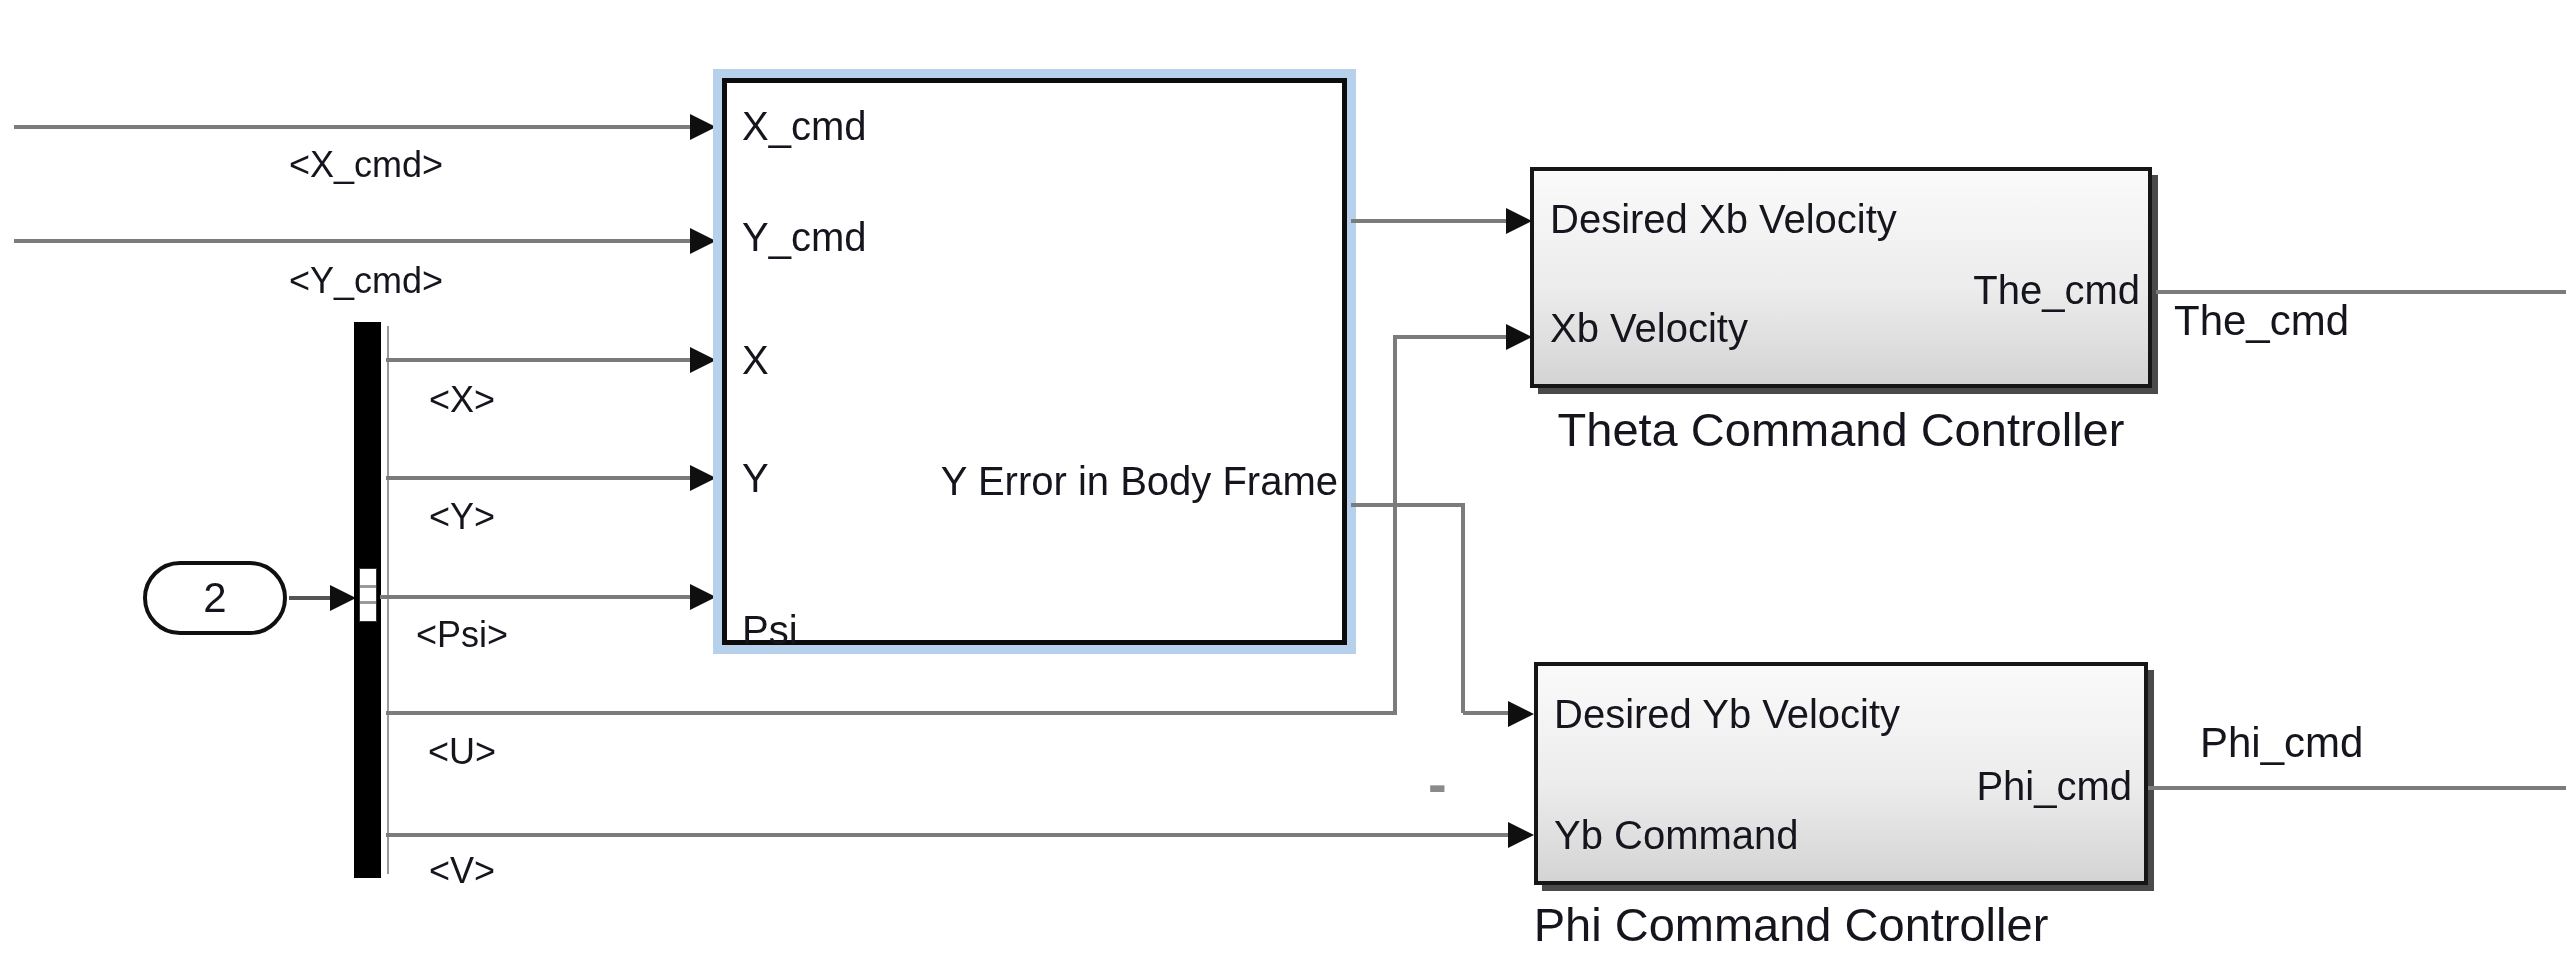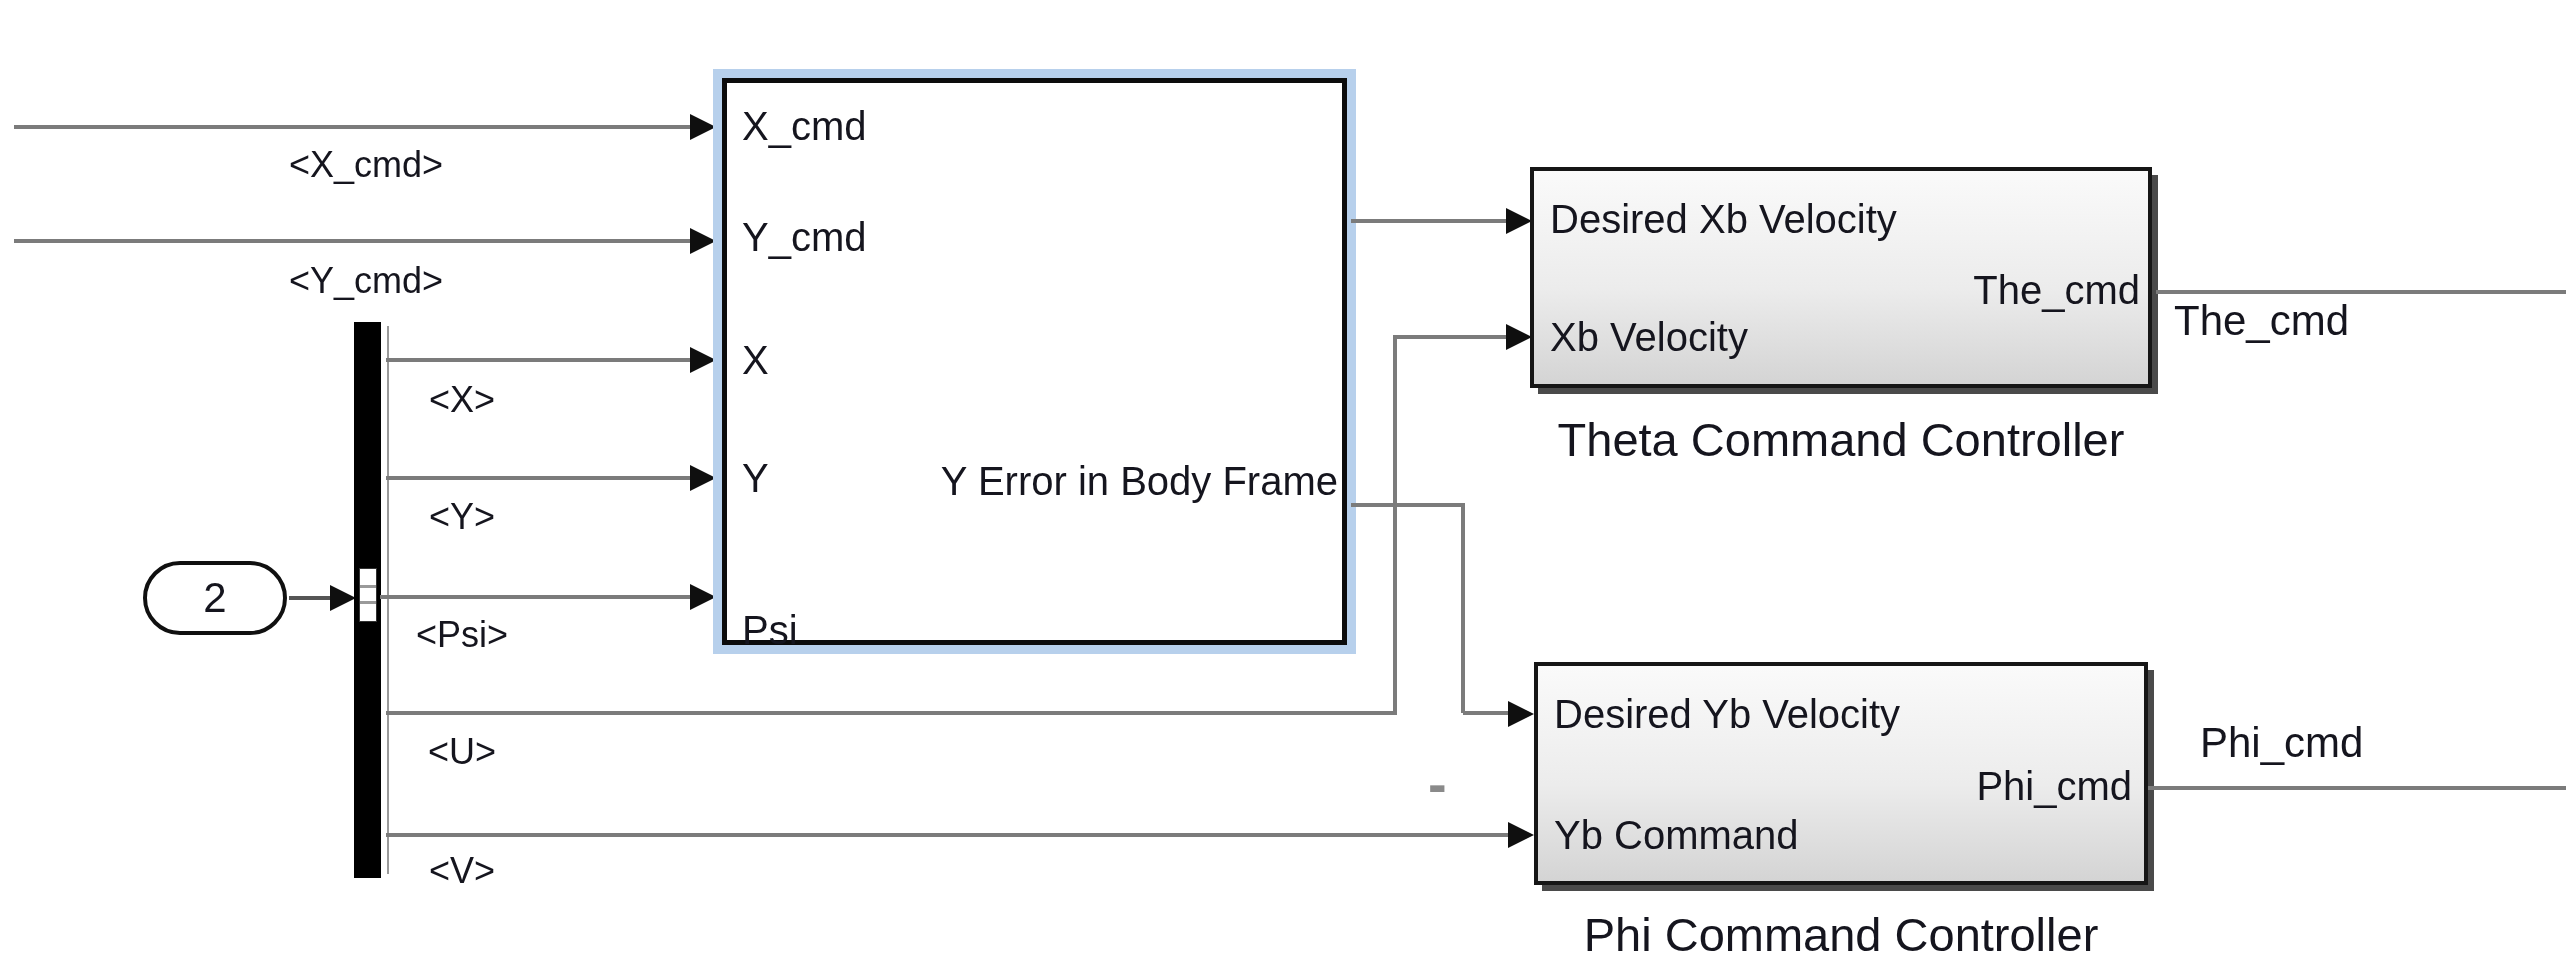--- a/index.html
+++ b/index.html
@@ -18,21 +18,21 @@
     border-top:13px solid transparent;
     border-bottom:13px solid transparent;
     border-left:26px solid #0f0f0f;
   }
   .lbl{
     position:absolute;color:#15151e;white-space:nowrap;line-height:1;
   }
   .sig{font-size:36px;width:160px;text-align:center;}
   .portlbl{font-size:40px;}
   .outlbl{font-size:40px;}
-  .caption{font-size:47px;text-align:center;margin-top:10px;}
+  .caption{font-size:47px;text-align:center;}
   .wirelbl{font-size:42px;}
   .block{position:absolute;box-sizing:border-box;}
   #error-block{
     left:722px;top:78px;width:625px;height:567px;
     background:#ffffff;border:5px solid #0c0c0c;
     box-shadow:0 0 0 9px #b7d0ec;
   }
   .ctrl{
     background:linear-gradient(180deg,#fafafa 0%,#ececec 55%,#d4d4d4 100%);
     border:4px solid #161616;
@@ -122,29 +122,29 @@
 
   <div class="wire h" style="left:1351px;top:503px;width:113px;"></div>
   <div class="wire v" style="left:1461px;top:503px;height:210px;"></div>
   <div class="wire h" style="left:1463px;top:711px;width:47px;"></div>
   <div class="arrow" style="left:1508px;top:701px;"></div>
 
   <div id="minus-annotation">-</div>
 
   <div class="block ctrl" id="theta-block"></div>
   <div class="lbl portlbl" style="left:1550px;top:199px;">Desired Xb Velocity</div>
-  <div class="lbl portlbl" style="left:1550px;top:317px;">Xb Velocity</div>
+  <div class="lbl portlbl" style="left:1550px;top:308px;">Xb Velocity</div>
   <div class="lbl outlbl" style="right:433px;top:270px;">The_cmd</div>
   <div class="lbl caption" style="left:1530px;top:406px;width:622px;">Theta Command Controller</div>
 
   <div class="wire h" style="left:2156px;top:290px;width:410px;"></div>
   <div class="lbl wirelbl" style="left:2174px;top:300px;">The_cmd</div>
 
   <div class="block ctrl" id="phi-block"></div>
   <div class="lbl portlbl" style="left:1554px;top:694px;">Desired Yb Velocity</div>
   <div class="lbl portlbl" style="left:1554px;top:815px;">Yb Command</div>
   <div class="lbl outlbl" style="right:441px;top:766px;">Phi_cmd</div>
-  <div class="lbl caption" style="left:1534px;top:901px;width:614px;">Phi Command Controller</div>
+  <div class="lbl caption" style="left:1484px;top:901px;width:614px;">Phi Command Controller</div>
 
   <div class="wire h" style="left:2148px;top:786px;width:418px;"></div>
   <div class="lbl wirelbl" style="left:2200px;top:722px;">Phi_cmd</div>
 
 </div>
 
 </body></html>

